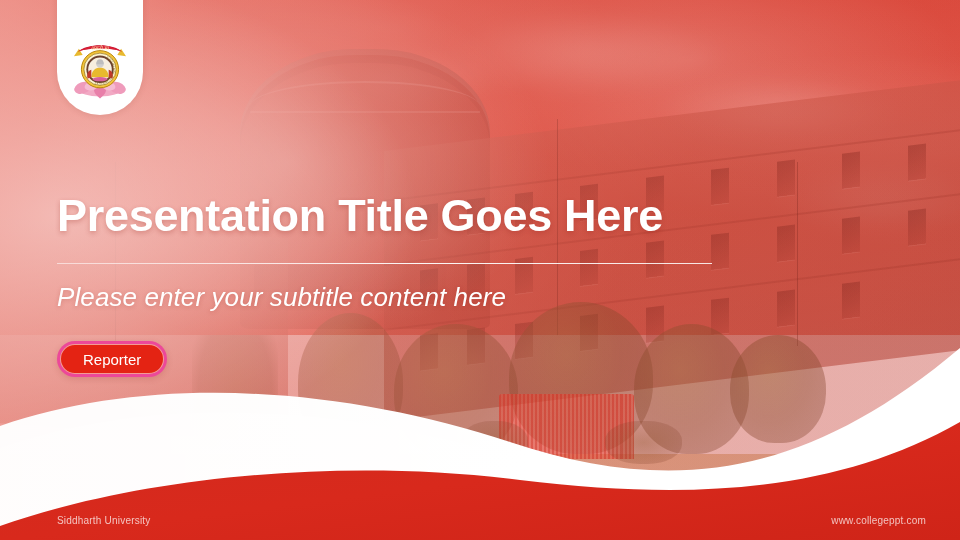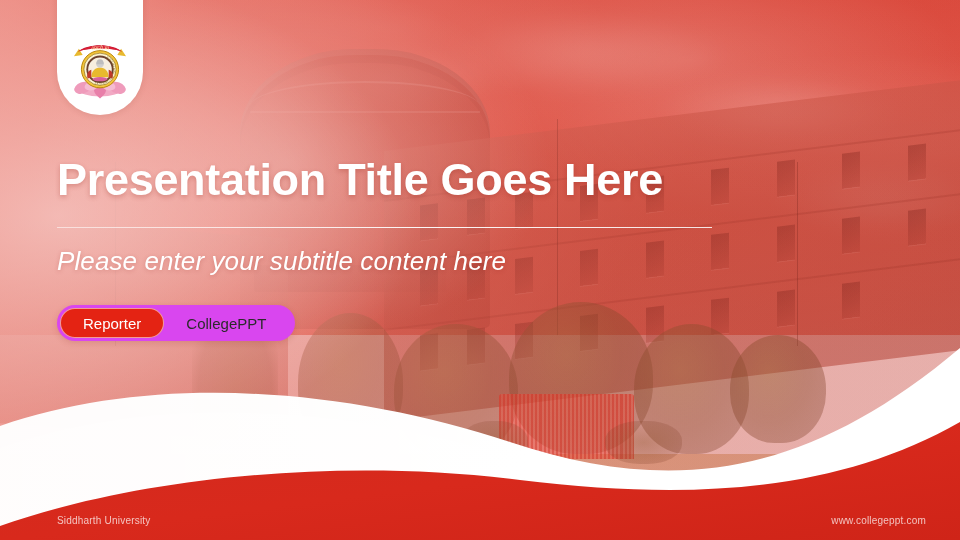--- a/index.html
+++ b/index.html
@@ -155,38 +155,39 @@
   .emblem { width:62px; height:66px; display:block; }
 
   
   .content { position:absolute; left:57px; top:155px; width:700px; }
 
   .title {
     font-size:45px; font-weight:bold; color:#ffffff;
     letter-spacing:-.3px; line-height:1.12;
     text-shadow:0 2px 5px rgba(150,40,30,.30);
     white-space:nowrap;
+    margin-top:36px;
   }
   .divider {
     width:655px; height:1px; margin:22px 0 18px 0;
     background:linear-gradient(90deg, rgba(255,255,255,.55), rgba(255,255,255,.95) 55%, rgba(255,255,255,.85));
   }
   .subtitle {
     font-size:26px; color:#ffffff; font-weight:normal;
     letter-spacing:.1px;
     text-shadow:0 1px 4px rgba(150,40,30,.26);
     white-space:nowrap;
     font-style:italic;
   }
 
   
   .capsule {
     display:inline-flex; align-items:center;
     margin-top:28px;
-    background:#d946ef;
+    background:#ec4899;
     border-radius:999px;
     height:36px;
     padding:3px;
     box-shadow:0 2px 6px rgba(140,40,30,.18);
   }
   .cap-pill {
     background:#e42313; color:#ffffff;
     border-radius:999px;
     height:30px; padding:0 22px;
     display:flex; align-items:center; justify-content:center;
@@ -352,20 +353,19 @@
 
   <div class="content">
     <div class="title">Presentation Title Goes Here</div>
 
     <div class="divider"></div>
 
     <div class="subtitle">Please enter your subtitle content here</div>
 
     <div class="capsule">
       <div class="cap-pill">Reporter</div>
-      <div class="cap-text">CollegePPT</div>
     </div>
   </div>
 
   <div class="footer-left">Siddharth University</div>
   <div class="footer-right">www.collegeppt.com</div>
 
 </div>
 
 </body></html>

